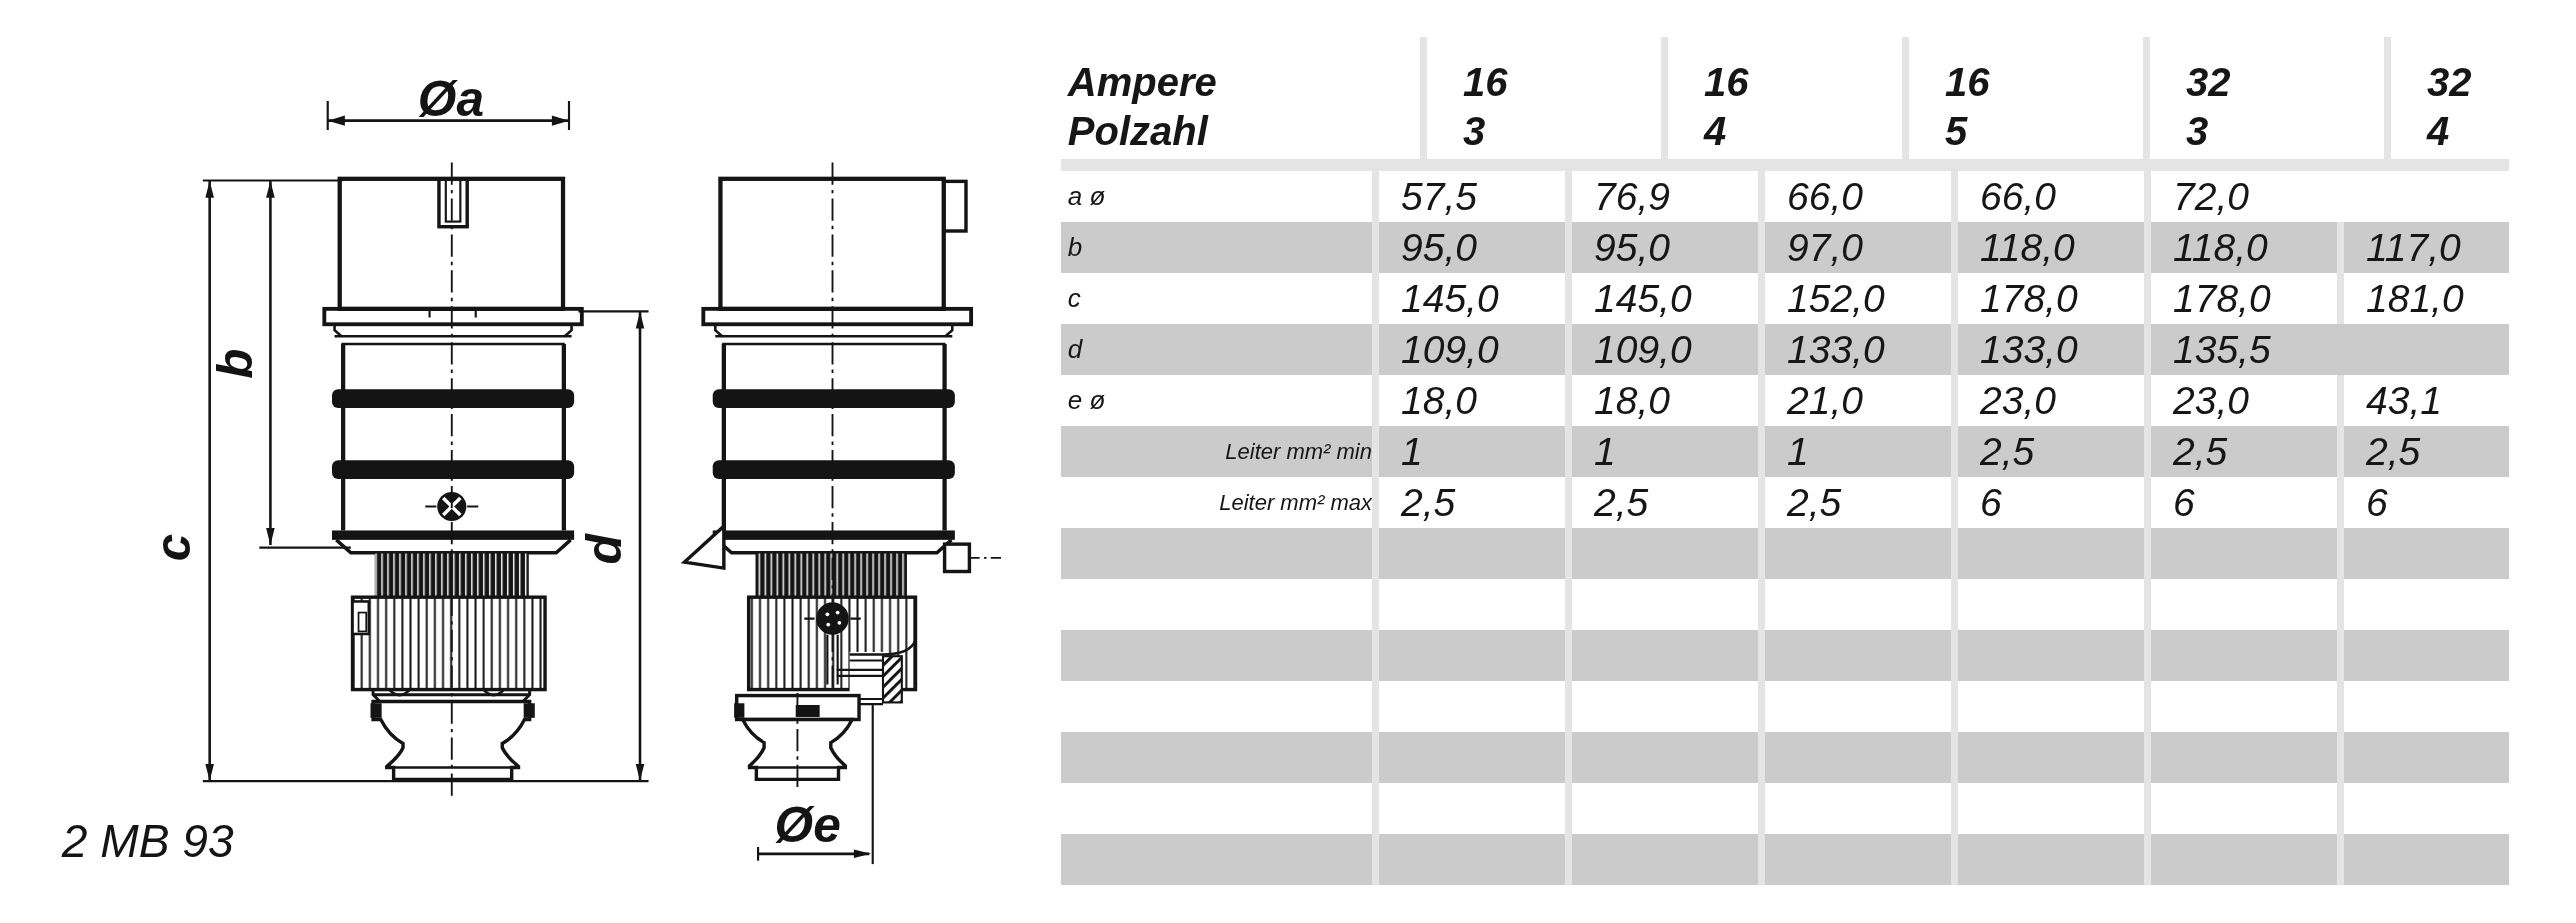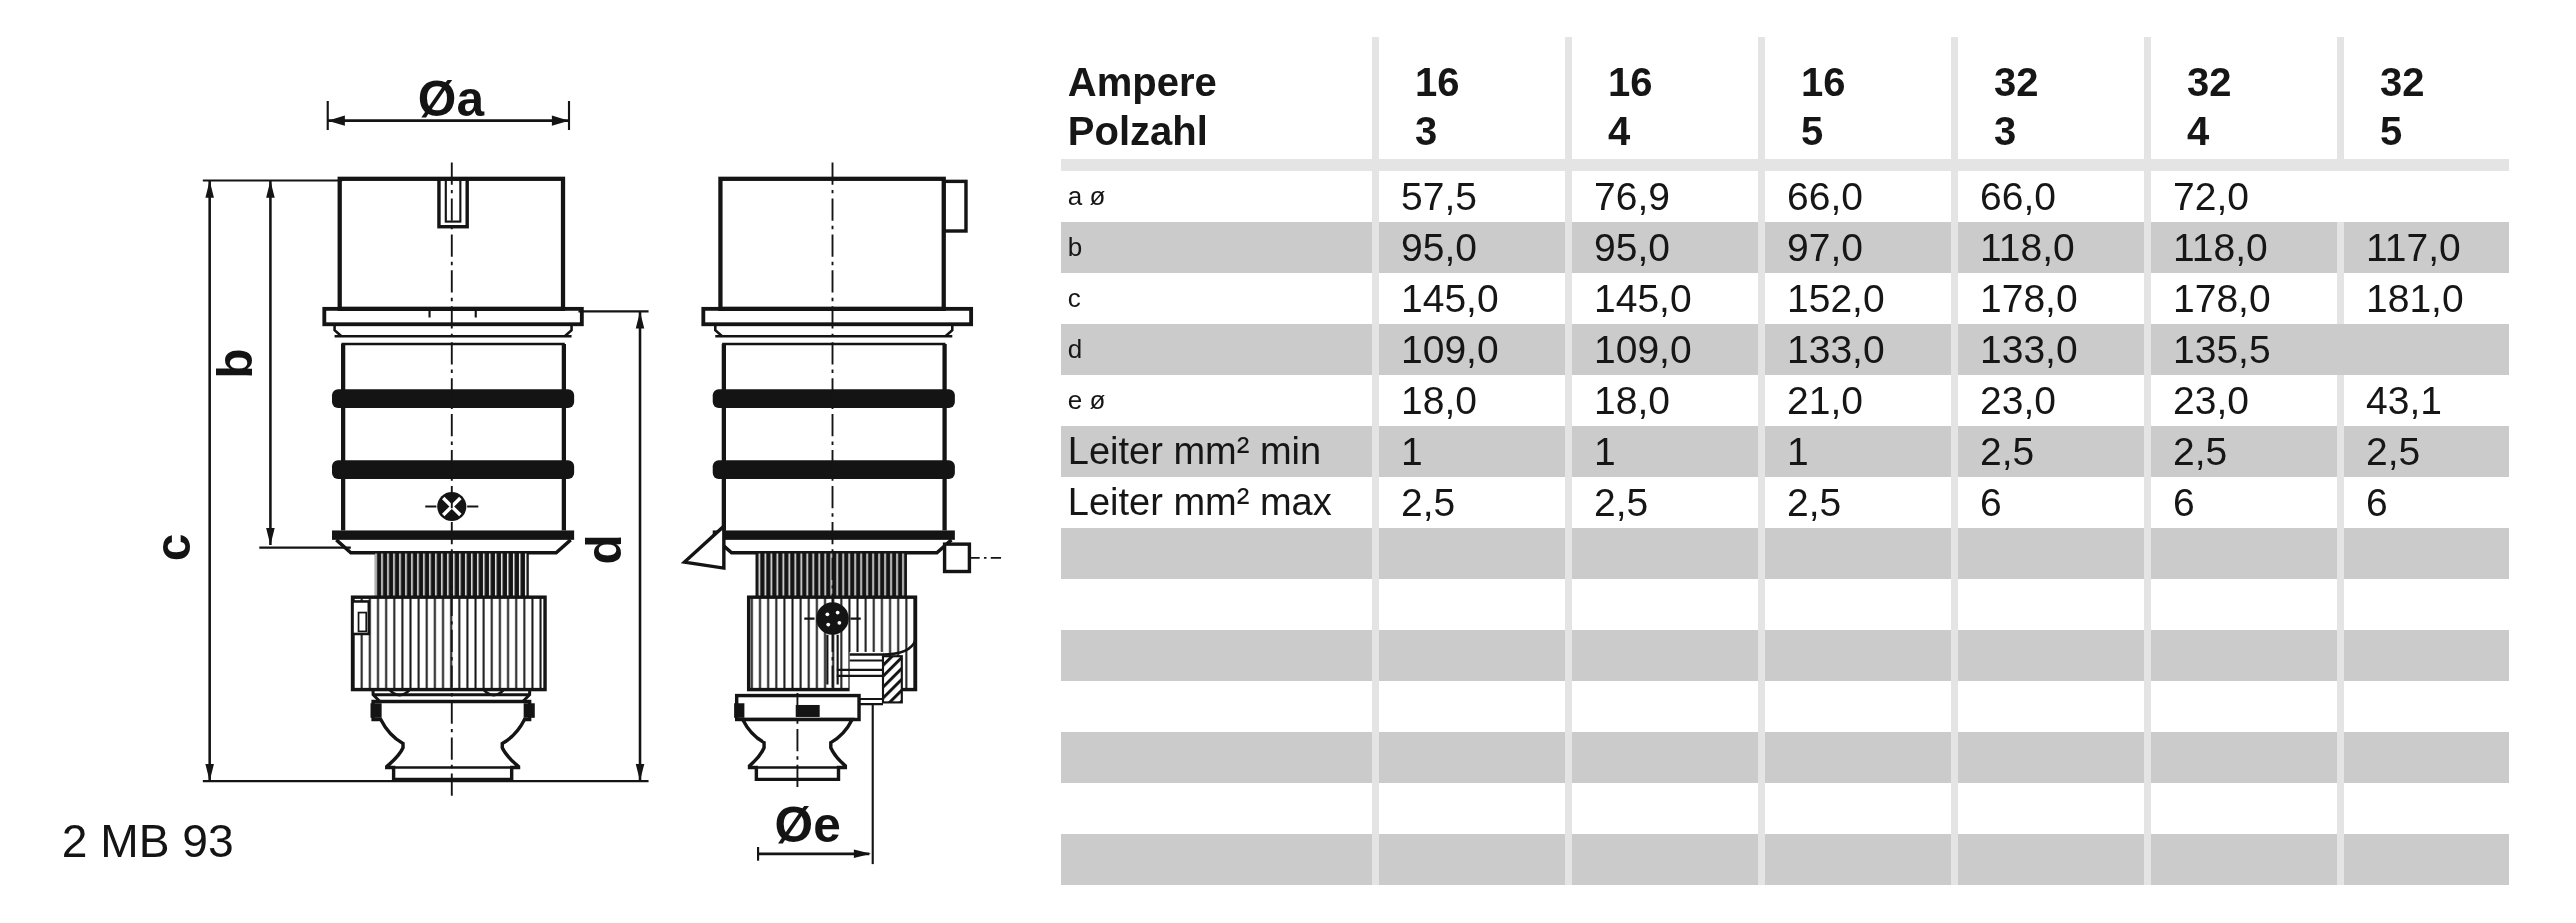--- a/index.html
+++ b/index.html
@@ -1,34 +1,34 @@
 <!DOCTYPE html>
 <html style="--shade: #cbcbcb; --sep: #e4e4e4;font-size:13.7px"><head>
 <meta charset="utf-8">
 <style>
   html,body{margin:0;padding:0;background:#ffffff;}
   .canvas{position:relative;width:2576px;height:924px;background:#ffffff;overflow:hidden;
-          font-family:"Liberation Sans",sans-serif;color:#161616;}
+          font-family:"Liberation Sans",sans-serif;color:#161616;font-style:italic;}
   :root{--sep:#e4e4e4;--shade:#cbcbcb;--ink:#161616;}
 
   
   .drawing{position:absolute;left:0;top:0;width:1061px;height:924px;}
 
   
   .spec-table{position:absolute;left:1061px;top:37px;width:1448px;}
   .trow,.thead{display:grid;grid-template-columns:311px 193px 193px 193px 193px 193px 170px;}
-  .thead{height:122px;}
+  .thead{height:122px;gap:48px;}
   .trow{height:51px;}
   .cell{white-space:nowrap;box-sizing:border-box;}
   .hcell{padding-top:20.5px;font-weight:700;font-size:40px;line-height:49px;}
   .hval,.val{border-left:7.7px solid var(--sep);}
   .val,.lab{line-height:51px;}
   .val{font-size:39px;padding-left:22px;}
   .lab{font-size:26px;padding-left:6.8px;}
-  .small .lab{font-size:38px;}
+  .small .lab{font-size:22px;text-align:right;}
   .shaded{background:var(--shade);}
   .divider{height:12px;background:var(--sep);}
   .hlab{padding-left:6.8px;}
   .hval{padding-left:36px;}
 </style>
 </head>
 <body>
 
 <div class="canvas">
 

